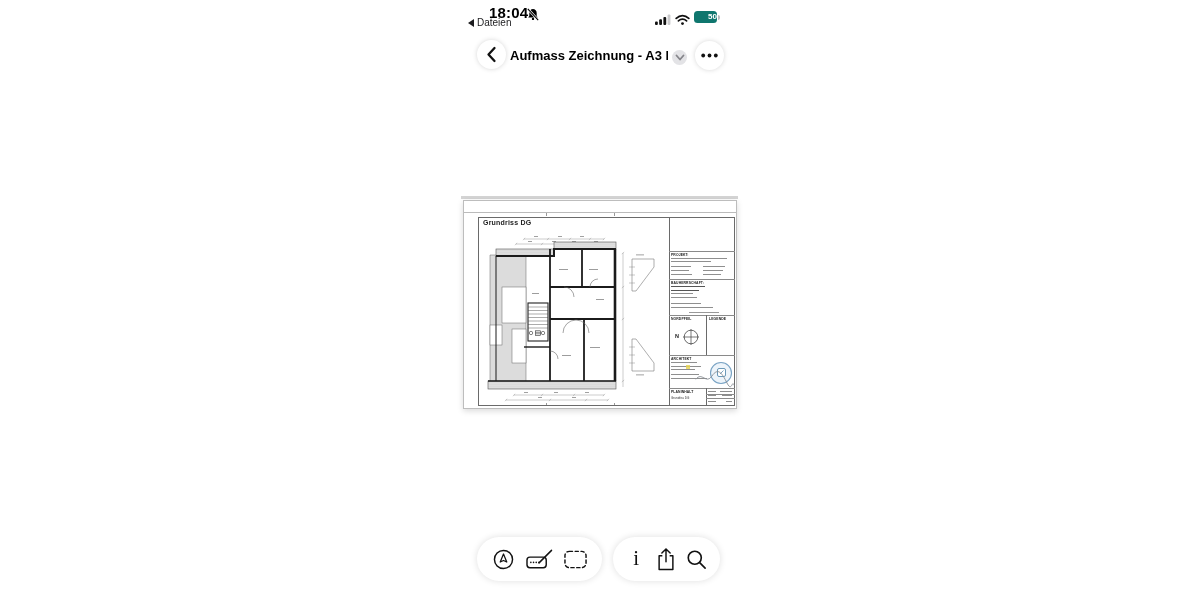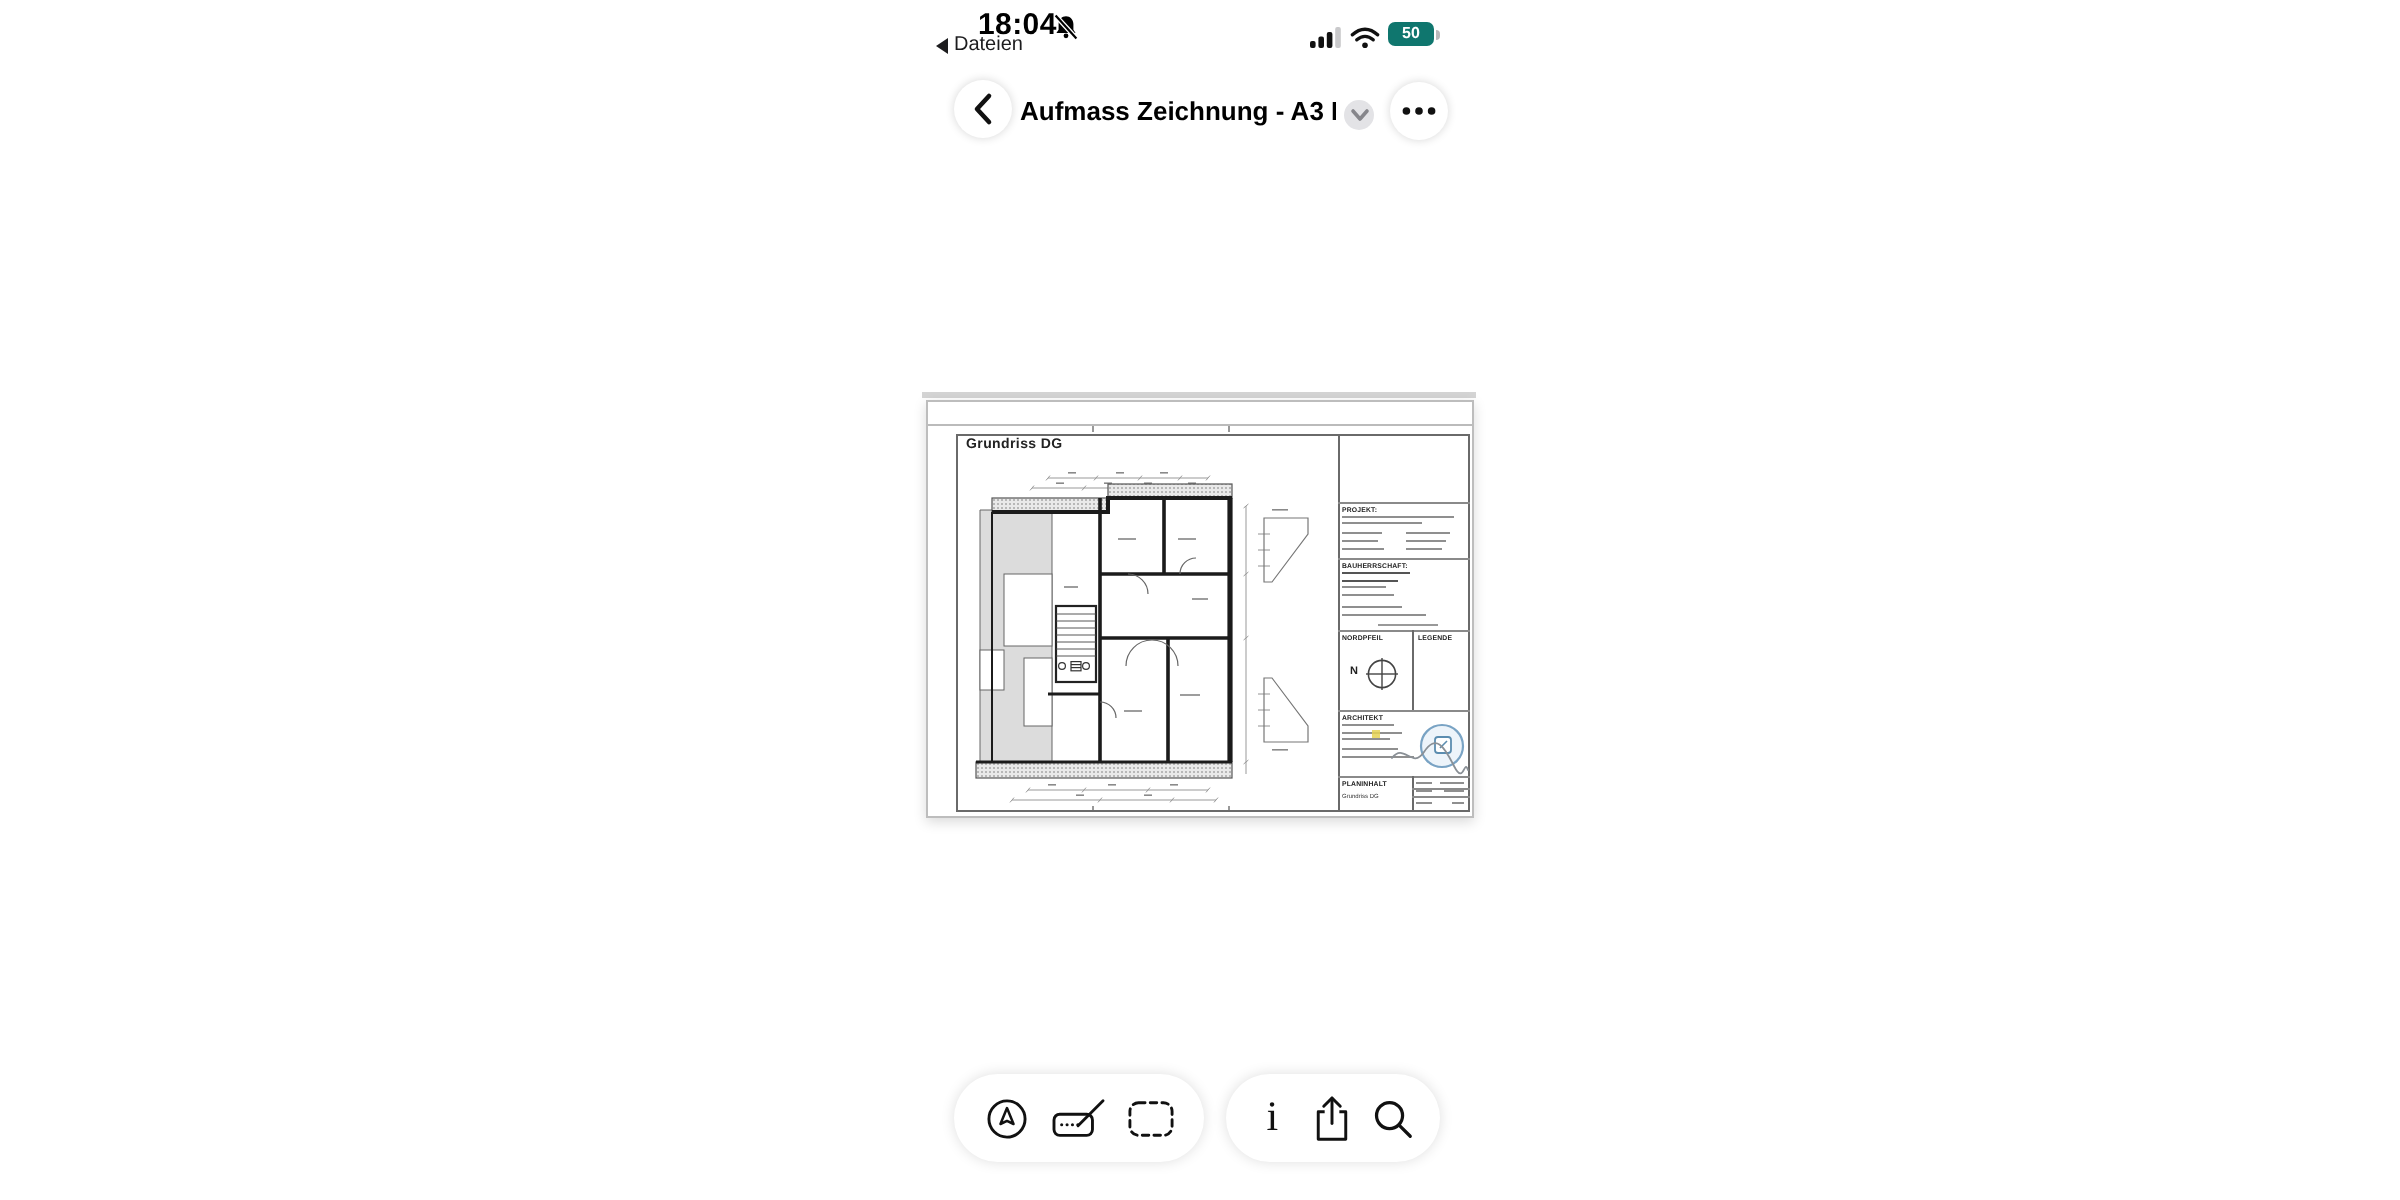--- a/index.html
+++ b/index.html
@@ -8,21 +8,21 @@
   .canvas { position:relative; width:1200px; height:600px; background:#ffffff; overflow:hidden; }
   .phone { position:absolute; left:461px; top:0; width:277px; height:600px; }
 
   
   .time { position:absolute; left:28px; top:4px; font-size:15px; font-weight:700; color:#000; letter-spacing:.2px; }
   .bell { position:absolute; left:66px; top:7px; }
   .back-to-app { position:absolute; left:7px; top:17px; font-size:10px; color:#1c1c1e; display:flex; align-items:center; gap:3px; }
   .back-tri { width:0; height:0; border-top:4px solid transparent; border-bottom:4px solid transparent; border-right:6px solid #1c1c1e; }
   .sig { position:absolute; left:194px; top:11px; }
   .wifi { position:absolute; left:214px; top:11px; }
-  .batt { position:absolute; left:233px; top:11px; width:23px; height:12px; background:#0f766e; border-radius:3.5px; color:#fff; font-size:8px; font-weight:700; text-align:center; line-height:12px; }
+  .batt { position:absolute; left:233px; top:11px; width:23px; height:12px; background:#0f766e; border-radius:3.5px; color:#fff; font-size:8px; font-weight:700; text-align:right; line-height:12px; }
   .batt-nub { position:absolute; left:257px; top:15px; width:2px; height:4.5px; background:#b9b9bb; border-radius:0 2px 2px 0; }
 
   
   .circle-btn { position:absolute; background:#fff; border-radius:50%; box-shadow:0 0 5px rgba(0,0,0,.16); display:flex; align-items:center; justify-content:center; }
   .back-btn { left:16px; top:40px; width:29px; height:29px; }
   .more-btn { left:234px; top:41px; width:29px; height:29px; }
   .nav-title { position:absolute; left:49px; top:48px; width:158px; font-size:13px; font-weight:700; color:#000; white-space:nowrap; overflow:hidden; }
   .chev-badge { position:absolute; left:211px; top:50px; width:15px; height:15px; background:#e3e3e6; border-radius:50%; display:flex; align-items:center; justify-content:center; }
 
   

